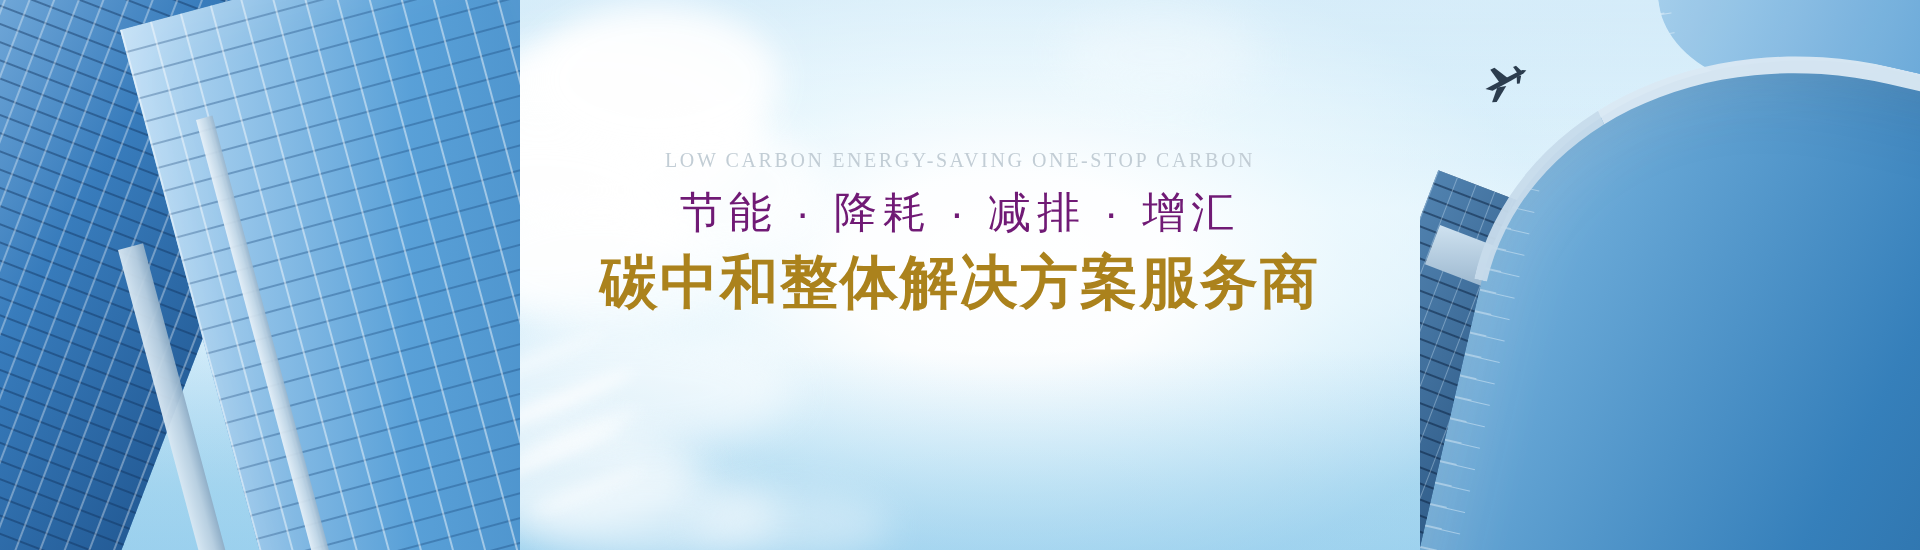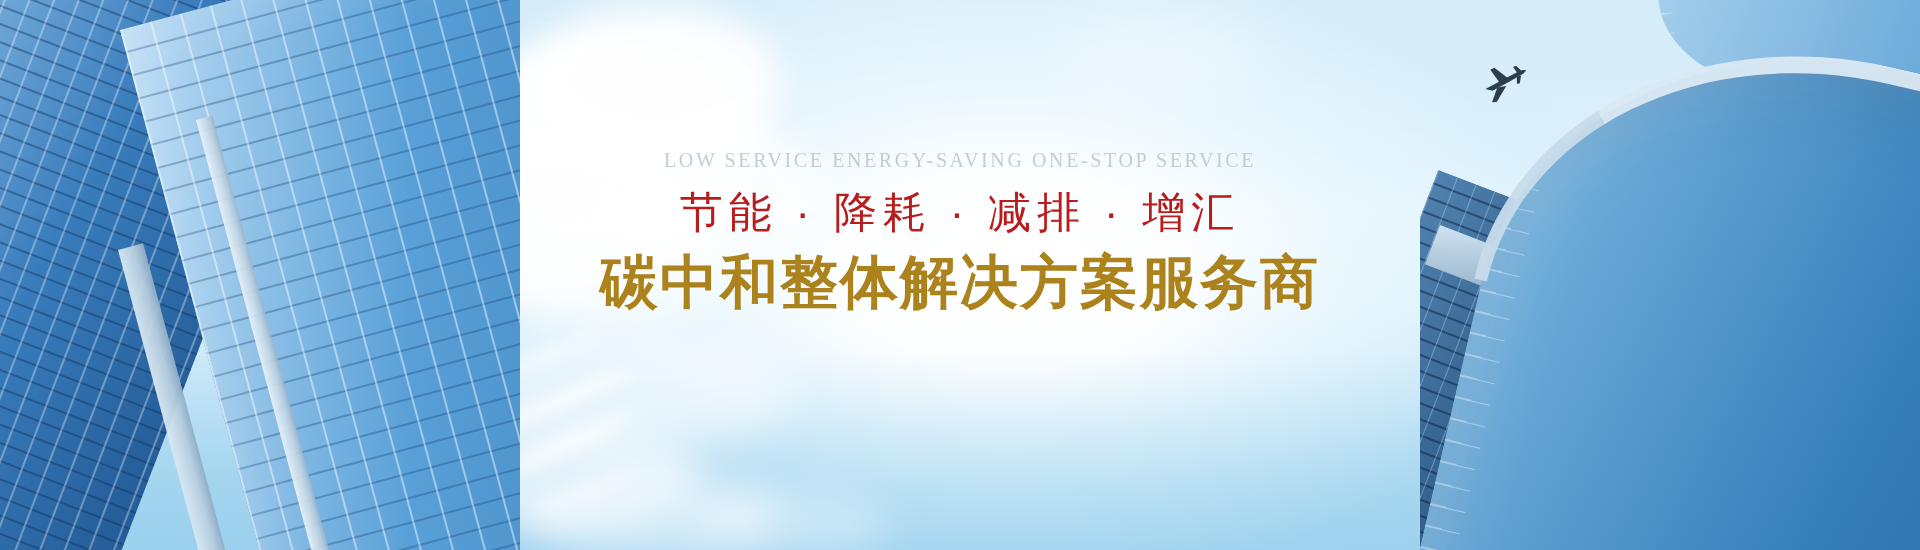--- a/index.html
+++ b/index.html
@@ -221,21 +221,21 @@
     color:#c2cdd5;
     line-height:1;
     white-space:nowrap;
   }
   .subhead {
     margin-top:20px;
     font-family:"Liberation Sans", sans-serif;
     font-size:43px;
     font-weight:400;
     letter-spacing:6px;
-    color:#b91c1c;
+    color:#701a75;
     line-height:1.05;
     white-space:nowrap;
   }
   .headline {
     margin-top:16px;
     font-family:"Liberation Sans", sans-serif;
     font-size:58px;
     font-weight:700;
     letter-spacing:2px;
     color:#ab821c;
@@ -300,18 +300,18 @@
         <path d="M7 25 L34 19 L44 17 L52 16 L56 17.5 L52 20 L44 22 L36 24 L14 29 Z"></path>
         <path d="M24 22.5 L18 6 L23 5 L34 20 Z"></path>
         <path d="M20 27 L10 41 L15 42 L30 28 Z"></path>
         <path d="M46 18.5 L43 10 L46.5 9.5 L51 17 Z"></path>
         <path d="M44 21 L42 29 L45 29.5 L49 21.5 Z"></path>
       </g>
     </svg>
   </div>
 
   <div class="copy">
-    <div class="tagline">LOW SERVICE ENERGY-SAVING ONE-STOP SERVICE</div>
+    <div class="tagline">LOW CARBON ENERGY-SAVING ONE-STOP CARBON</div>
     <div class="subhead">节能 · 降耗 · 减排 · 增汇</div>
     <div class="headline">碳中和整体解决方案服务商</div>
   </div>
 
 </div>
 
 </body></html>

